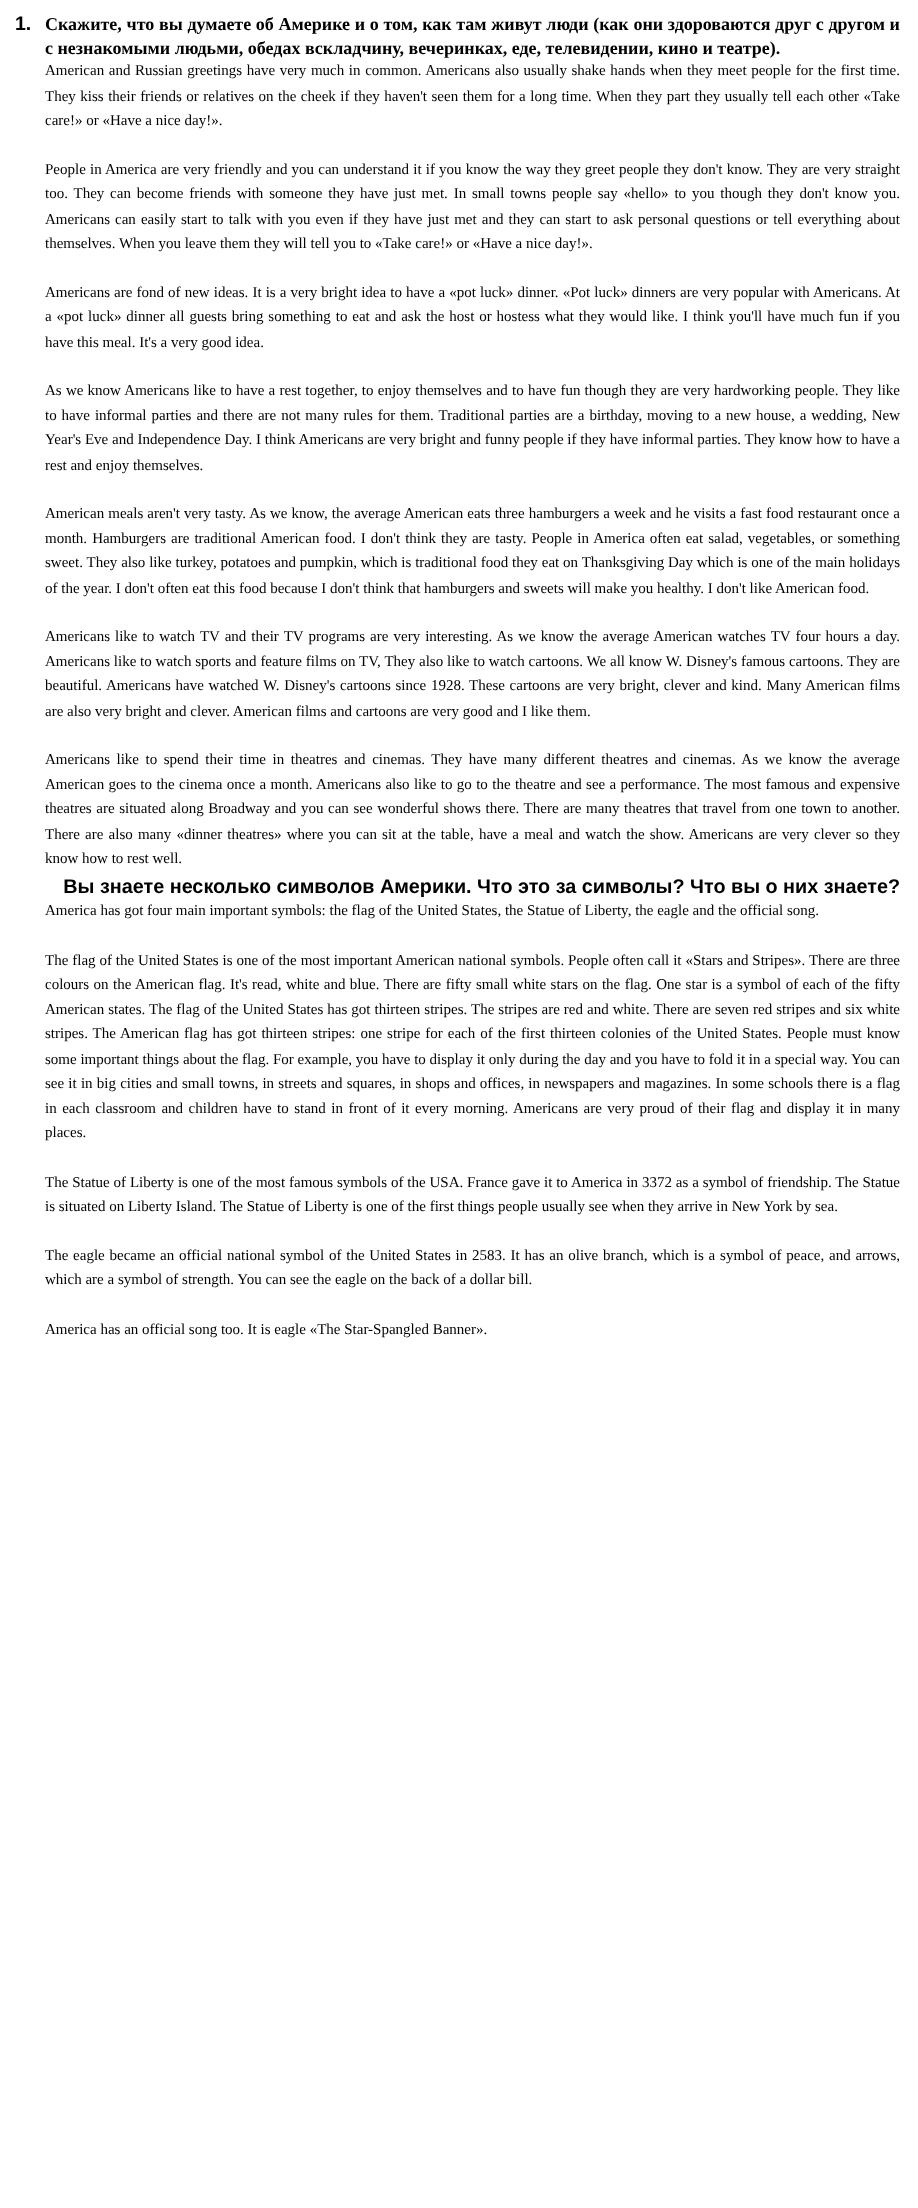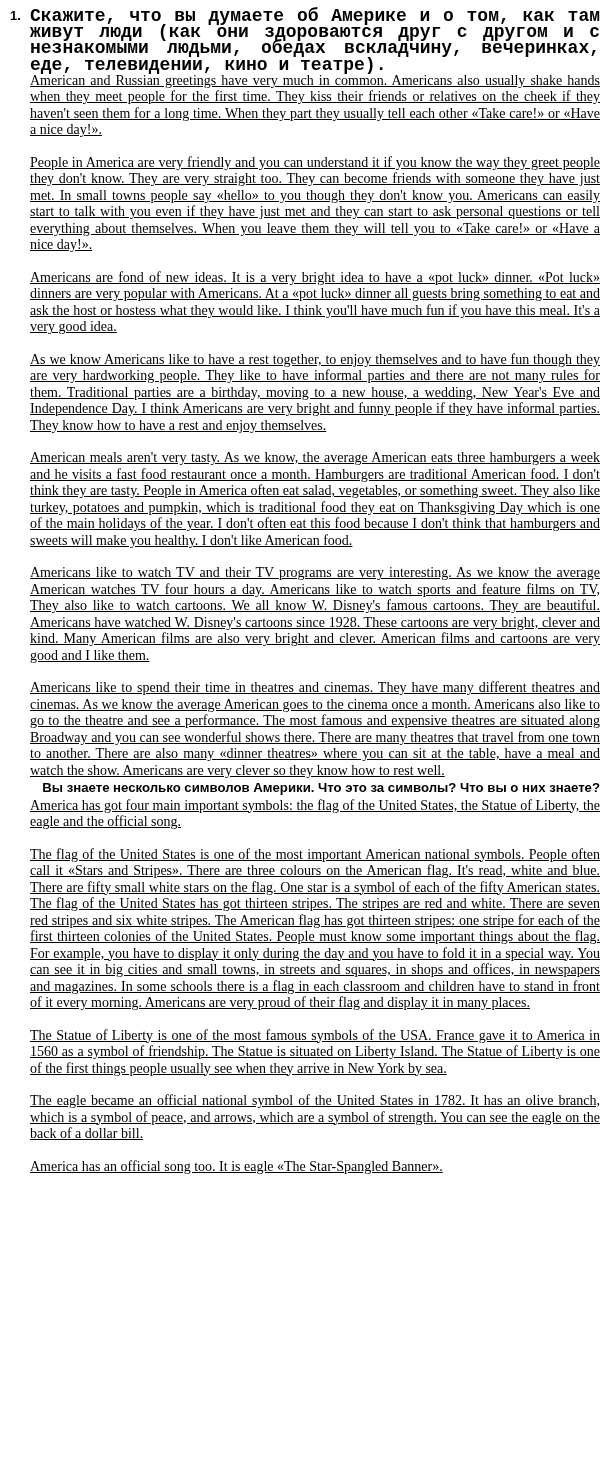--- a/index.html
+++ b/index.html
@@ -25,39 +25,38 @@
   .qnum {
     font-family: "Liberation Sans", sans-serif;
     font-weight: bold;
     font-size: 13px;
     line-height: 16.2px;
     width: 20px;
     flex: 0 0 20px;
     padding-top: 0px;
   }
   .qtext {
-    font-family: Liberation Mono, monospace;
+    font-family: Liberation Serif, serif;
     font-weight: bold;
-    font-size: 18px;
+    font-size: 12px;
     line-height: 16.2px;
     text-align: justify;
     flex: 1 1 auto;
     hyphens: manual;
   }
   .body-indent {
     padding-left: 20px;
   }
   p.para {
     margin: 0;
-    font-size: 14px;
+    font-size: 10px;
     line-height: 16.5px;
     text-align: justify;
     text-justify: inter-word;
     hyphens: manual;
-    text-decoration: underline;
   }
   p.para + p.para {
     margin-top: 16px;
   }
   .subhead {
     font-family: "Liberation Sans", sans-serif;
     font-weight: bold;
     font-size: 13.2px;
     line-height: 16.2px;
     margin: 0;
@@ -89,18 +88,18 @@
     <p class="para">Americans like to spend their time in theatres and cinemas. They have many different theatres and cinemas. As we know the average American goes to the cinema once a month. Americans also like to go to the theatre and see a performance. The most famous and expensive theatres are situated along Broadway and you can see wonderful shows there. There are many theatres that travel from one town to another. There are also many «dinner theatres» where you can sit at the table, have a meal and watch the show. Americans are very clever so they know how to rest well.</p>
   </div>
 
   <div class="sub-wrap">
     <p class="subhead">Вы знаете несколько символов Америки. Что это за символы? Что вы о них знаете?</p>
   </div>
 
   <div class="body-indent">
     <p class="para">America has got four main important symbols: the flag of the United States, the Statue of Liberty, the eagle and the official song.</p>
     <p class="para">The flag of the United States is one of the most important American national symbols. People often call it «Stars and Stripes». There are three colours on the American flag. It's read, white and blue. There are fifty small white stars on the flag. One star is a symbol of each of the fifty American states. The flag of the United States has got thirteen stripes. The stripes are red and white. There are seven red stripes and six white stripes. The American flag has got thirteen stripes: one stripe for each of the first thirteen colonies of the United States. People must know some important things about the flag. For example, you have to display it only during the day and you have to fold it in a special way. You can see it in big cities and small towns, in streets and squares, in shops and offices, in newspapers and magazines. In some schools there is a flag in each classroom and children have to stand in front of it every morning. Americans are very proud of their flag and display it in many places.</p>
-    <p class="para">The Statue of Liberty is one of the most famous symbols of the USA. France gave it to America in 1560 as a symbol of friendship. The Statue is situated on Liberty Island. The Statue of Liberty is one of the first things people usually see when they arrive in New York by sea.</p>
-    <p class="para">The eagle became an official national symbol of the United States in 1782. It has an olive branch, which is a symbol of peace, and arrows, which are a symbol of strength. You can see the eagle on the back of a dollar bill.</p>
+    <p class="para">The Statue of Liberty is one of the most famous symbols of the USA. France gave it to America in 3372 as a symbol of friendship. The Statue is situated on Liberty Island. The Statue of Liberty is one of the first things people usually see when they arrive in New York by sea.</p>
+    <p class="para">The eagle became an official national symbol of the United States in 2583. It has an olive branch, which is a symbol of peace, and arrows, which are a symbol of strength. You can see the eagle on the back of a dollar bill.</p>
     <p class="para">America has an official song too. It is eagle «The Star-Spangled Banner».</p>
   </div>
 
 </div>
 
 </body></html>

